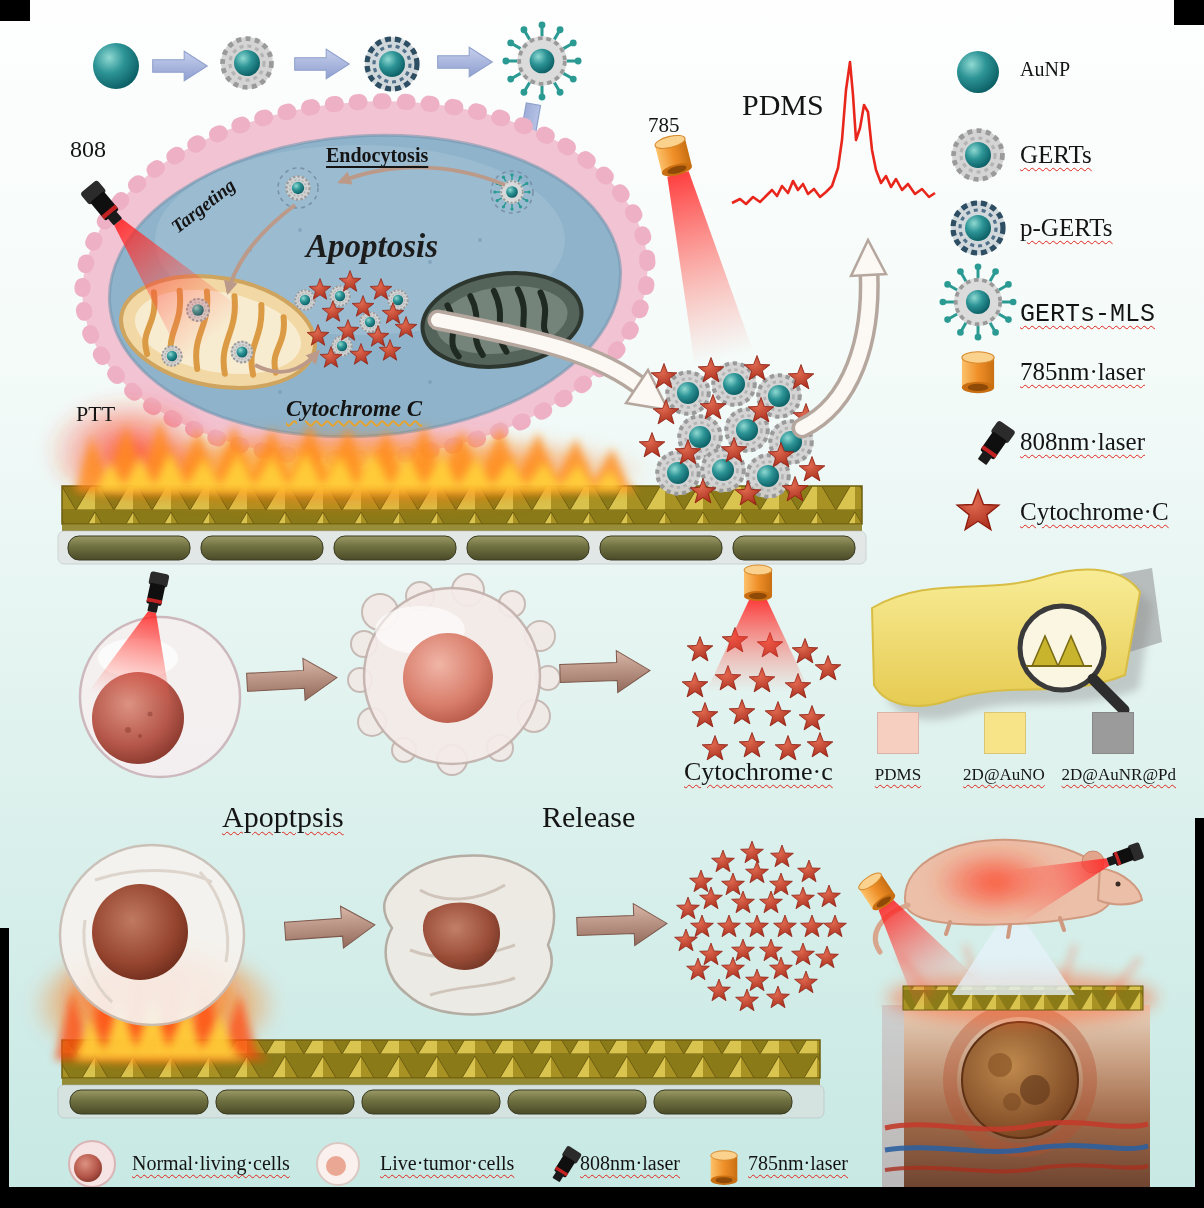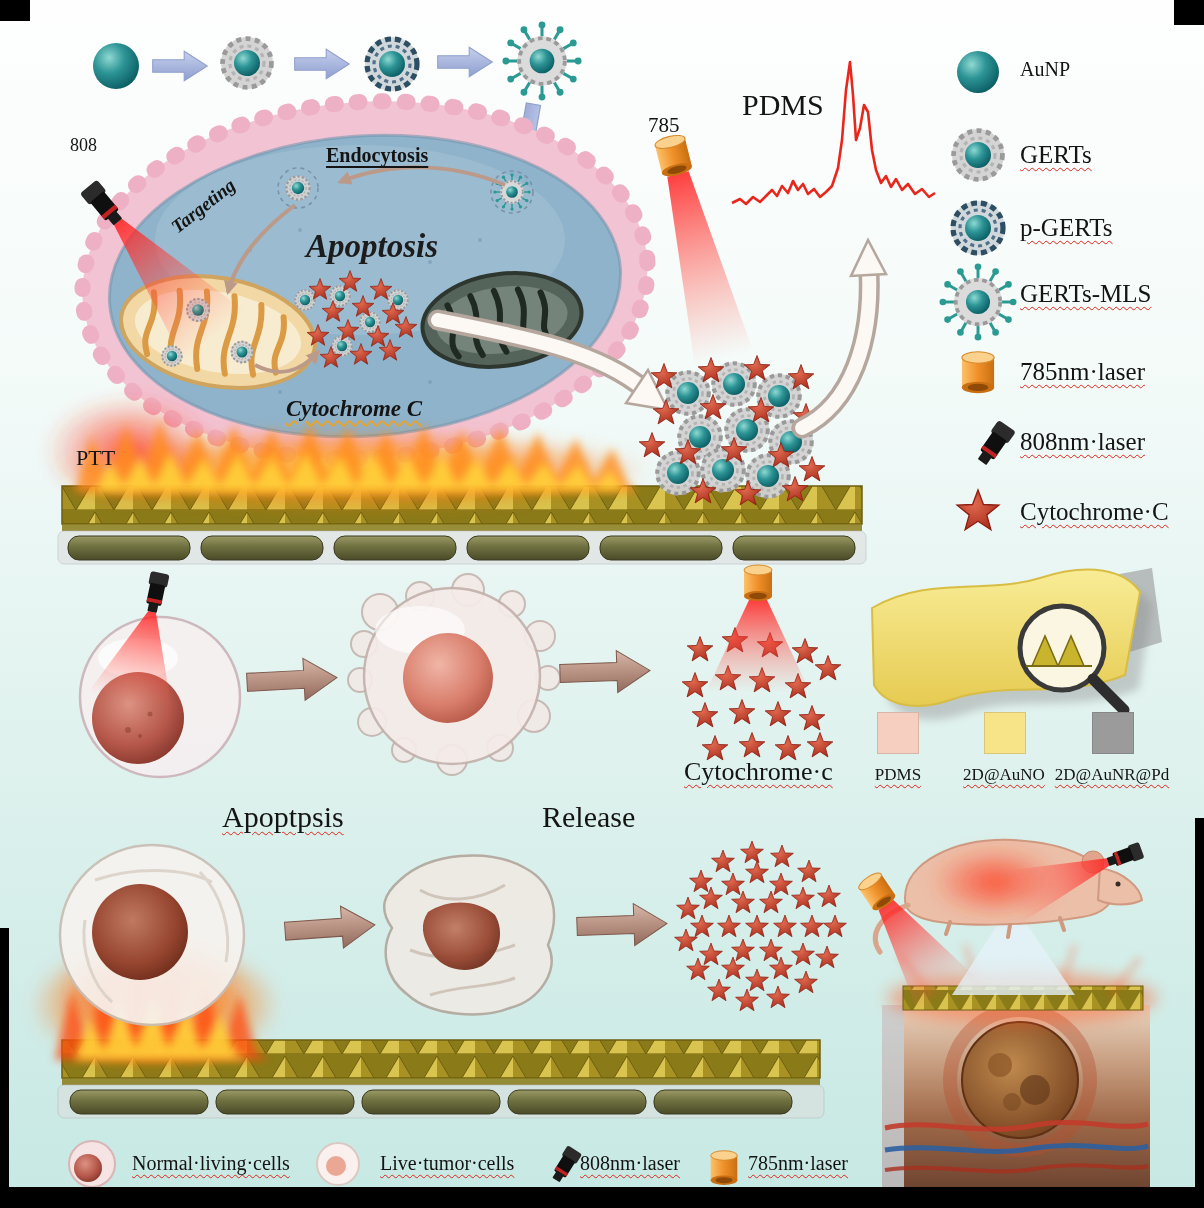--- a/index.html
+++ b/index.html
@@ -544,47 +544,47 @@
   <circle cx="336" cy="1166" r="10" fill="#eaa894"></circle>
   <g transform="translate(556,1180) rotate(32)">
           <use href="#laser808" transform="scale(0.85)"></use>
         </g>
   <g transform="translate(724,1184)">
           <use href="#laser785" transform="scale(0.95)"></use>
         </g>
 </g>
 </svg>
 
-<div class="lbl" style="left:70px; top:136px; font-size:18px;">808</div>
+<div class="lbl" style="left:70px; top:136px; font-size:24px;">808</div>
 <div class="lbl" style="left:166px; top:196px; font-size:19px; font-weight:bold; font-style:italic; transform:rotate(-38deg);">Targeting</div>
 <div class="lbl sq" style="left:326px; top:144px; font-size:20px; font-weight:bold;text-decoration:underline;">Endocytosis</div>
 <div class="lbl" style="left:306px; top:228px; font-size:33px; font-weight:bold; font-style:italic; color:#1c1c1c;">Apoptosis</div>
 <div class="lbl sq-o" style="left:286px; top:396px; font-size:23px; font-weight:bold; font-style:italic;">Cytochrome C</div>
-<div class="lbl" style="left:76px; top:402px; font-size:22px;margin-top:44px;">PTT</div>
+<div class="lbl" style="left:76px; top:402px; font-size:22px;">PTT</div>
 <div class="lbl" style="left:648px; top:114px; font-size:21px;">785</div>
 <div class="lbl" style="left:742px; top:88px; font-size:30px;">PDMS</div>
 
 <div class="lbl" style="left:1020px; top:58px;  font-size:20px;">AuNP</div>
 <div class="lbl sq" style="left:1020px; top:141px; font-size:25px;text-align:center;">GERTs</div>
 <div class="lbl sq" style="left:1020px; top:214px; font-size:25px;">p-GERTs</div>
-<div class="lbl sq" style="left:1020px; top:280px; font-size:25px;">GERTs-MLS</div>
+<div class="lbl sq" style="left:1020px; top:301px; font-size:25px;font-family:Liberation Mono, monospace;">GERTs-MLS</div>
 <div class="lbl sq" style="left:1020px; top:358px; font-size:25px;">785nm·laser</div>
 <div class="lbl sq" style="left:1020px; top:428px; font-size:25px;">808nm·laser</div>
 <div class="lbl sq" style="left:1020px; top:498px; font-size:25px;">Cytochrome·C</div>
 
 <div class="lbl sq" style="left:684px; top:758px; font-size:26px;">Cytochrome·c</div>
 <div class="lbl sq" style="left:222px; top:800px; font-size:30px;">Apoptpsis</div>
 <div class="lbl" style="left:542px; top:800px; font-size:30px;">Release</div>
 
 <div class="swatch" style="left: 877px; top: 712px; background-color: rgb(246, 207, 192);"></div>
 <div class="swatch" style="left: 984px; top: 712px; background-color: rgb(247, 227, 136);"></div>
 <div class="swatch" style="left: 1092px; top: 712px; background-color: rgb(155, 155, 155);"></div>
 <div class="lbl sq ctr" style="left:838px; top:766px; width:120px; font-size:17px;">PDMS</div>
 <div class="lbl sq ctr" style="left:944px; top:766px; width:120px; font-size:17px;">2D@AuNO</div>
-<div class="lbl sq ctr" style="left:1048px; top:766px; width:128px; font-size:17px;">2D@AuNR@Pd</div>
+<div class="lbl sq ctr" style="left:1048px; top:766px; width:128px; font-size:17px;text-align:right;">2D@AuNR@Pd</div>
 
 <div class="lbl sq" style="left:132px; top:1152px; font-size:20px;">Normal·living·cells</div>
 <div class="lbl sq" style="left:380px; top:1152px; font-size:20px;">Live·tumor·cells</div>
 <div class="lbl sq" style="left:580px; top:1152px; font-size:20px;">808nm·laser</div>
 <div class="lbl sq" style="left:748px; top:1152px; font-size:20px;">785nm·laser</div>
 
 <div class="black" style="left:0; top:0; width:30px; height:21px;"></div>
 <div class="black" style="left:1174px; top:0; width:30px; height:25px;"></div>
 <div class="black" style="left:0; top:928px; width:9px; height:280px;"></div>
 <div class="black" style="left:1195px; top:818px; width:9px; height:390px;"></div>

